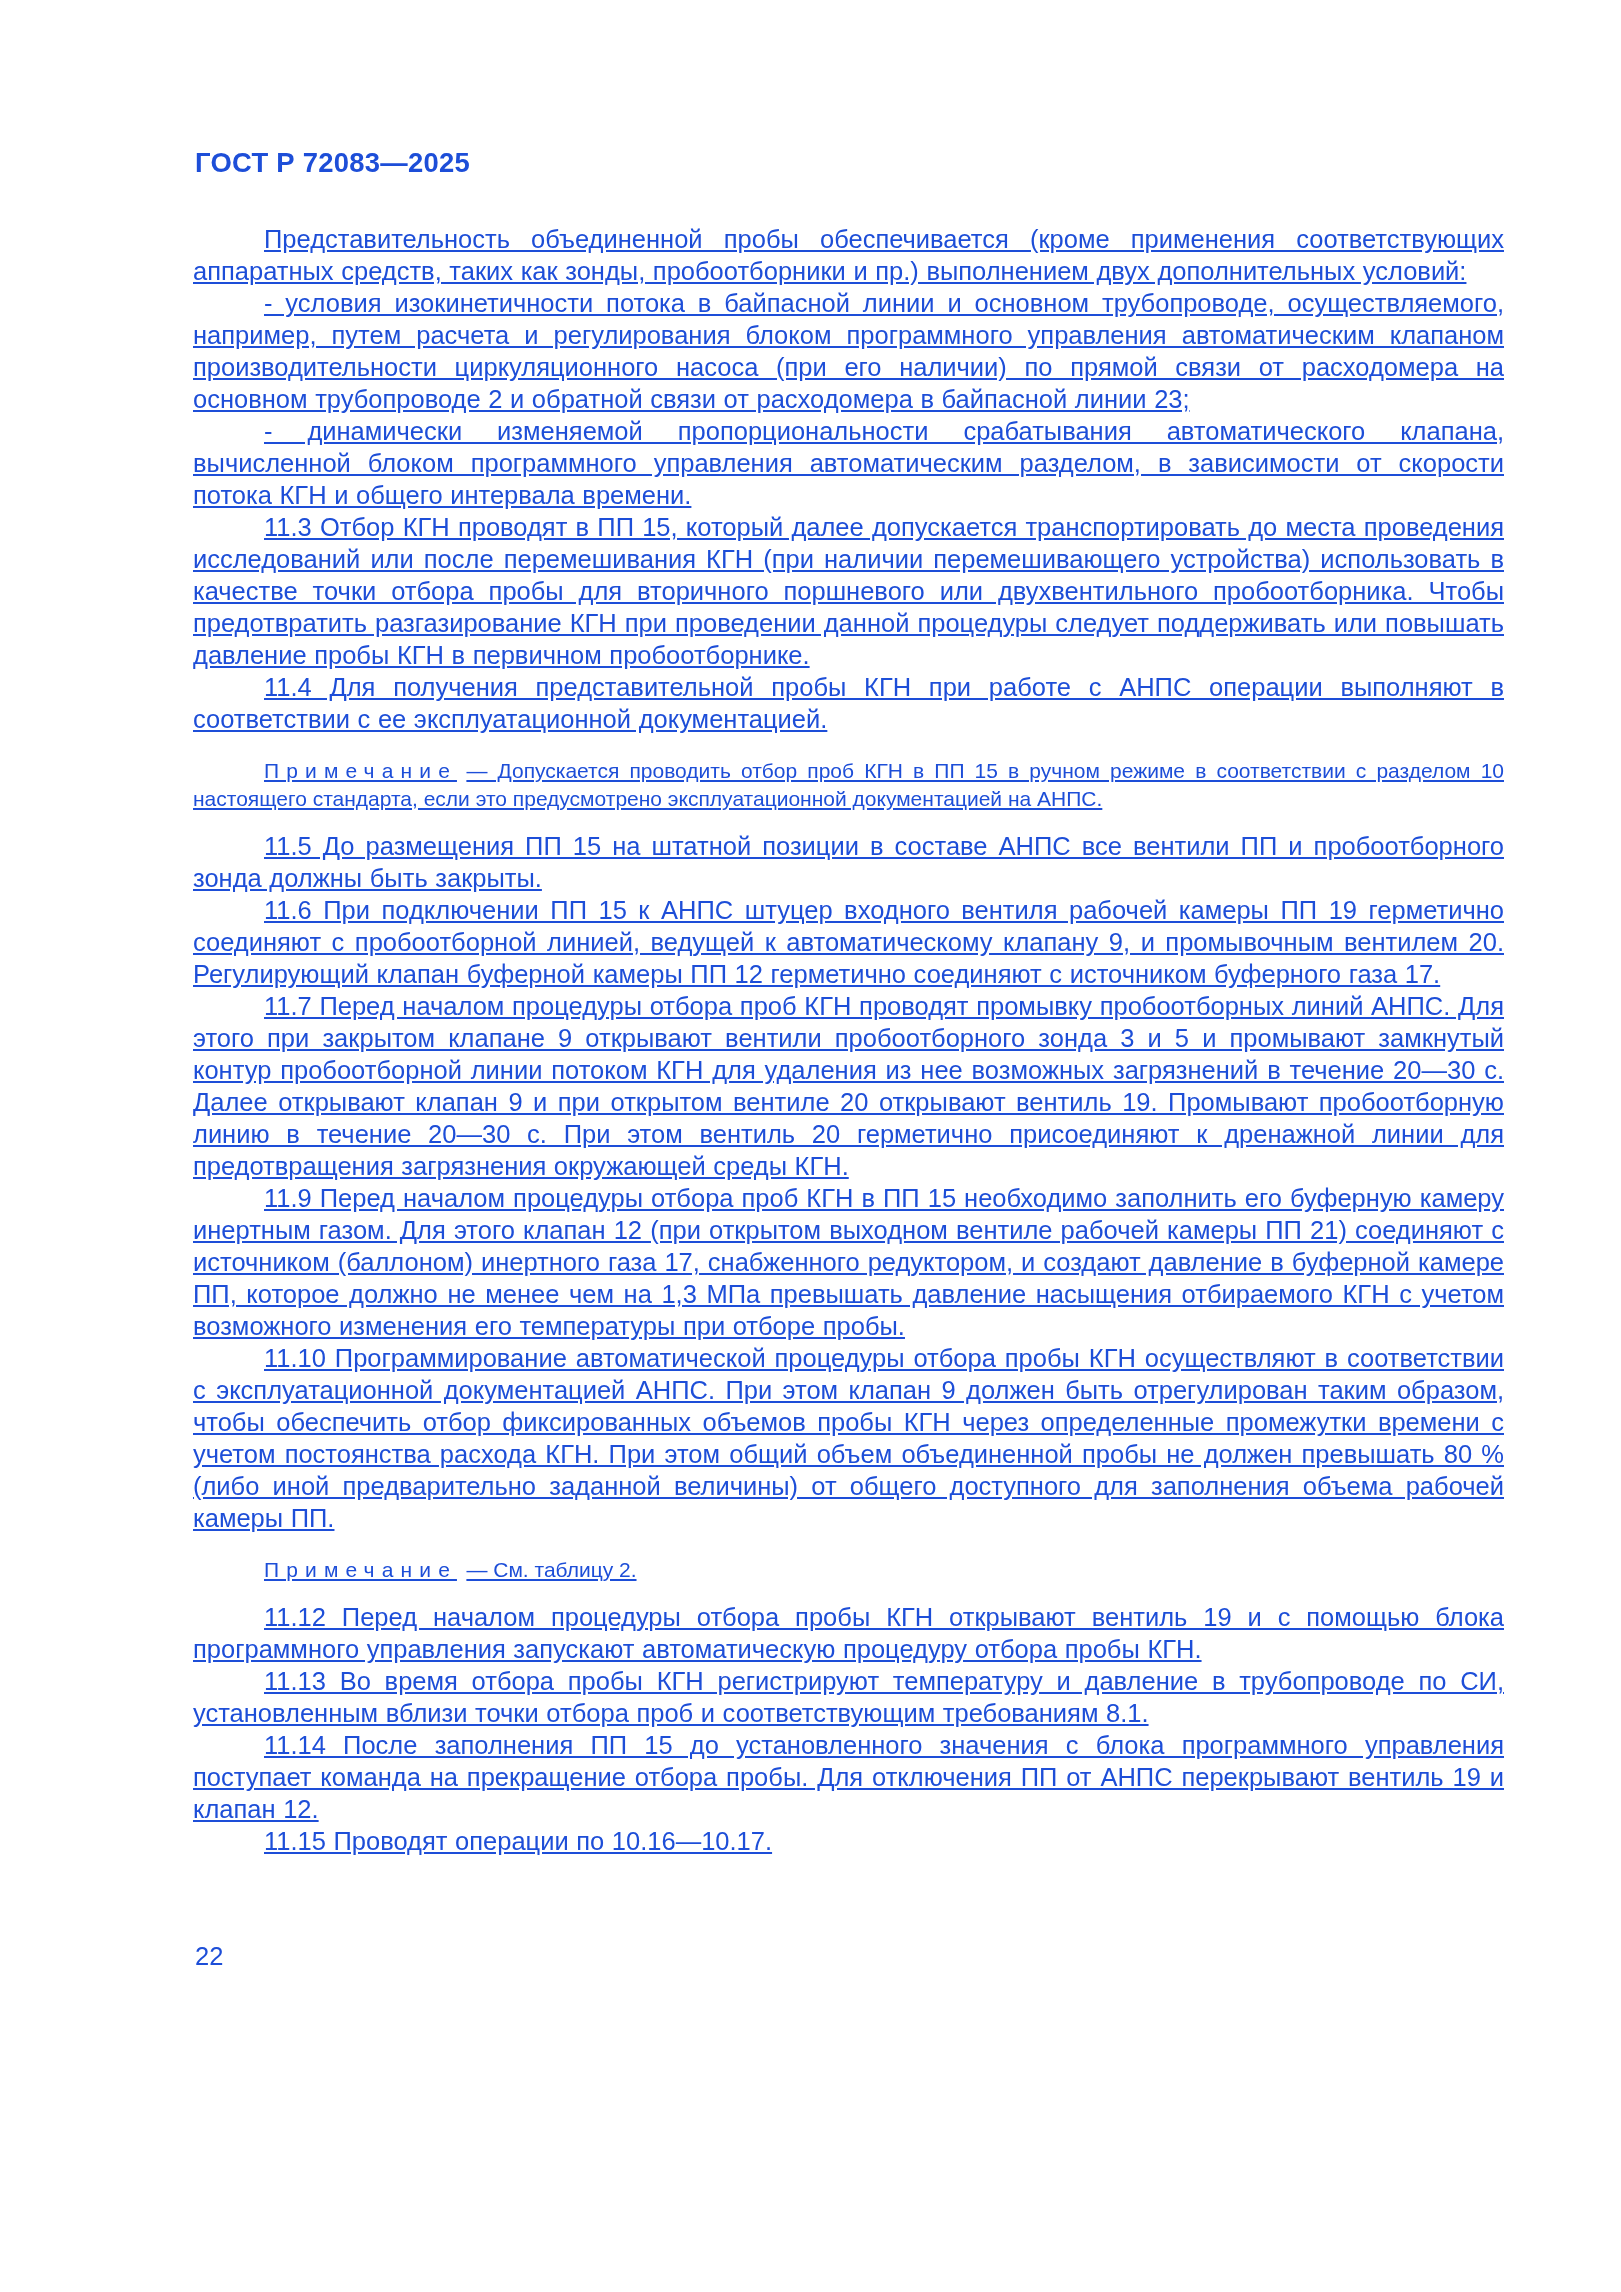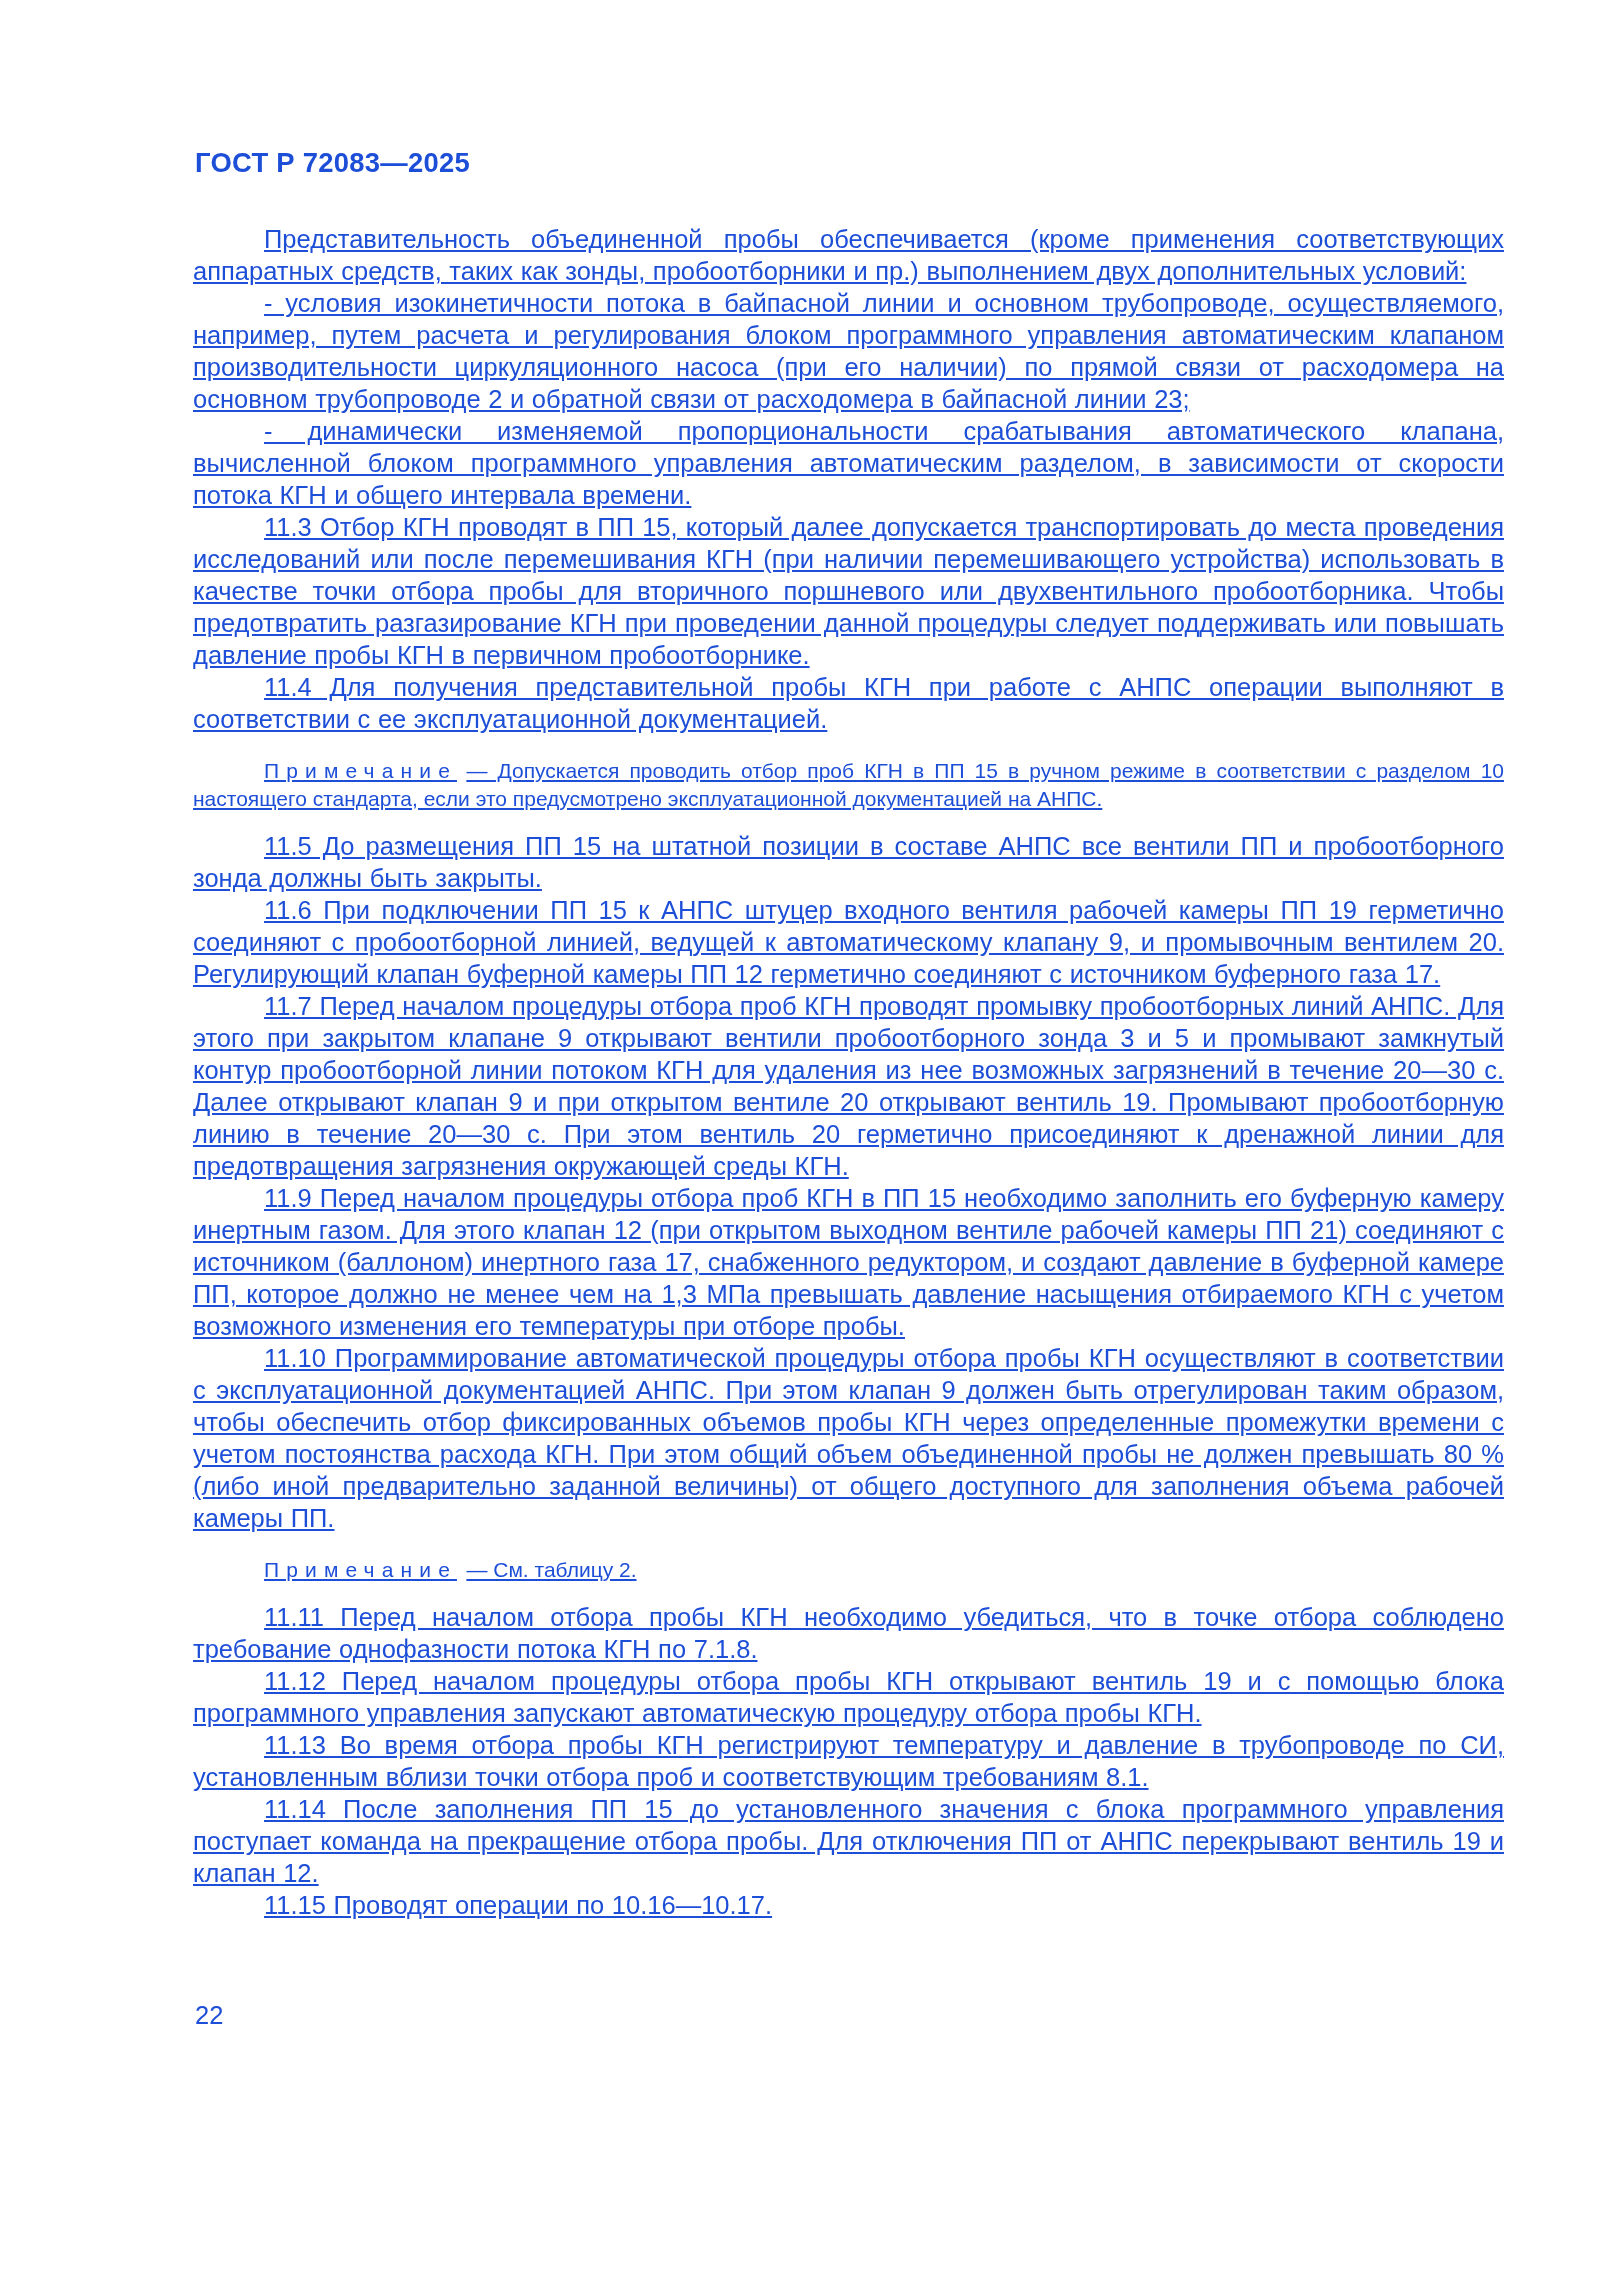--- a/index.html
+++ b/index.html
@@ -47,21 +47,21 @@
     text-align: justify;
     text-indent: 71px;
   }
   .note-label {
     letter-spacing: 0.34em;
     margin-right: 0.45em;
   }
   .page-number {
     position: absolute;
     left: 195px;
-    top: 1999px;
+    top: 1940px;
     font-size: 25.5px;
     line-height: 32px;
   }
 </style>
 </head>
 <body>
 
 <div class="page">
 
   <div class="running-header">ГОСТ Р 72083—2025</div>
@@ -86,21 +86,20 @@
 
     <p class="body-par">11.7 Перед началом процедуры отбора проб КГН проводят промывку пробоотборных линий АНПС. Для этого при закрытом клапане 9 открывают вентили пробоотборного зонда 3 и 5 и промывают замкнутый контур пробоотборной линии потоком КГН для удаления из нее возможных загрязнений в течение 20—30 с. Далее открывают клапан 9 и при открытом вентиле 20 открывают вентиль 19. Промывают пробоотборную линию в течение 20—30 с. При этом вентиль 20 герметично присоединяют к дренажной линии для предотвращения загрязнения окружающей среды КГН.</p>
 
 
     <p class="body-par">11.9 Перед началом процедуры отбора проб КГН в ПП 15 необходимо заполнить его буферную камеру инертным газом. Для этого клапан 12 (при открытом выходном вентиле рабочей камеры ПП 21) соединяют с источником (баллоном) инертного газа 17, снабженного редуктором, и создают давление в буферной камере ПП, которое должно не менее чем на 1,3 МПа превышать давление насыщения отбираемого КГН с учетом возможного изменения его температуры при отборе пробы.</p>
 
     <p class="body-par">11.10 Программирование автоматической процедуры отбора пробы КГН осуществляют в соответствии с эксплуатационной документацией АНПС. При этом клапан 9 должен быть отрегулирован таким образом, чтобы обеспечить отбор фиксированных объемов пробы КГН через определенные промежутки времени с учетом постоянства расхода КГН. При этом общий объем объединенной пробы не должен превышать 80 % (либо иной предварительно заданной величины) от общего доступного для заполнения объема рабочей камеры ПП.</p>
 
     <p class="note-par"><span class="note-label">Примечание</span><span>— См. таблицу 2.</span></p>
 
-    <p class="body-par">11.11 Перед началом отбора пробы КГН необходимо убедиться, что в точке отбора соблюдено требование однофазности потока КГН по 7.1.8.</p>
 
     <p class="body-par">11.12 Перед началом процедуры отбора пробы КГН открывают вентиль 19 и с помощью блока программного управления запускают автоматическую процедуру отбора пробы КГН.</p>
 
     <p class="body-par">11.13 Во время отбора пробы КГН регистрируют температуру и давление в трубопроводе по СИ, установленным вблизи точки отбора проб и соответствующим требованиям 8.1.</p>
 
     <p class="body-par">11.14 После заполнения ПП 15 до установленного значения с блока программного управления поступает команда на прекращение отбора пробы. Для отключения ПП от АНПС перекрывают вентиль 19 и клапан 12.</p>
 
     <p class="body-par">11.15 Проводят операции по 10.16—10.17.</p>
 
   </div>

